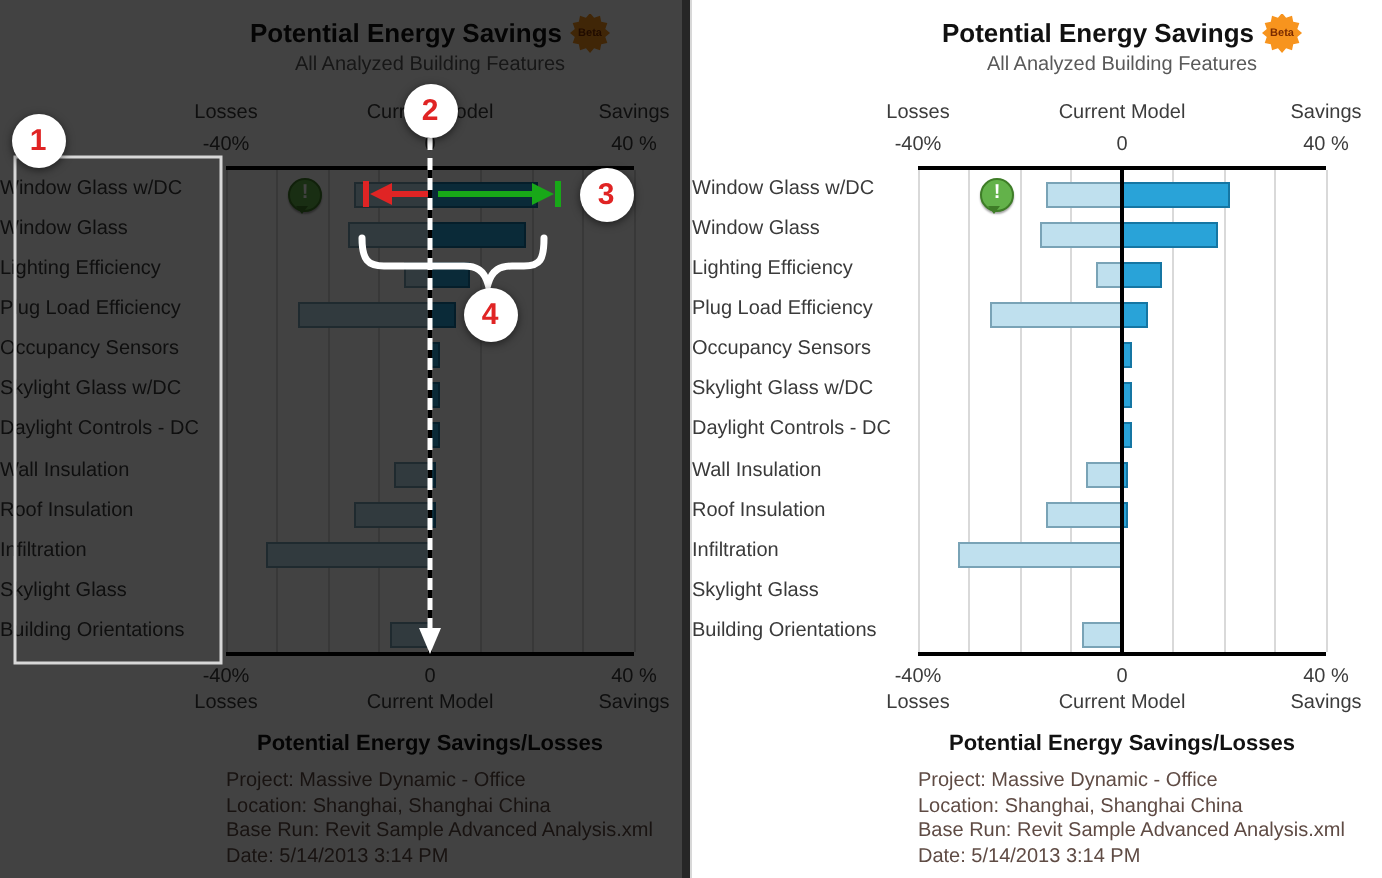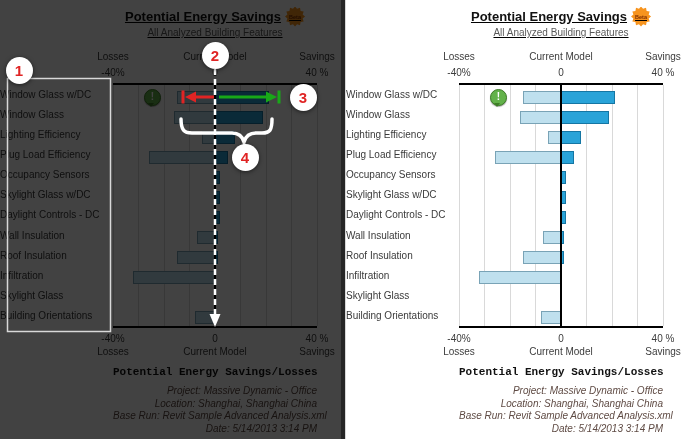--- a/index.html
+++ b/index.html
@@ -6,21 +6,21 @@
   body{
     width:691px;height:439px;overflow:hidden;background:#fff;
     font-family:"Liberation Sans", sans-serif;
     display:flex;
   }
   .panel{position:relative;height:439px;background:#fff;box-sizing:border-box;flex:0 0 auto;}
   .panel.dimmed{width:345px;border-right:4px solid #262626;}
   .panel.clean{width:346px;border-left:1px solid #d8d8d8;}
 
   
-  .head{margin-left:113px;width:204px;text-align:center;padding-top:7px;text-decoration:underline;}
+  .head{margin-left:113px;width:204px;text-align:center;padding-top:7px;}
   .title-row{display:flex;align-items:center;justify-content:center;gap:4px;height:19px;white-space:nowrap;}
   .title{font-size:13px;font-weight:bold;color:#111;}
   .beta-badge{
     display:flex;align-items:center;justify-content:center;
     width:20px;height:20px;flex:0 0 20px;
     background:#f7941e;color:#7b2c00;font-size:5.5px;font-weight:bold;
     clip-path:polygon(100% 50%,88.2% 60.2%,93.3% 75%,78% 78%,75% 93.3%,60.2% 88.2%,50% 100%,39.8% 88.2%,25% 93.3%,22% 78%,6.7% 75%,11.8% 60.2%,0% 50%,11.8% 39.8%,6.7% 25%,22% 22%,25% 6.7%,39.8% 11.8%,50% 0%,60.2% 11.8%,75% 6.7%,78% 22%,93.3% 25%,88.2% 39.8%);
   }
   .subtitle{font-size:10px;color:#595959;height:14px;line-height:14px;white-space:nowrap;}
 
@@ -45,22 +45,22 @@
     position:absolute;width:15px;height:15px;border-radius:50%;z-index:4;
     background:#63b24a;border:1px solid #3e7d27;color:#fff;font-weight:bold;
     font-size:10px;text-align:center;line-height:14px;box-shadow:0 1px 1px rgba(0,0,0,.35);
   }
   .balloon::after{
     content:'';position:absolute;left:3px;bottom:-5px;width:0;height:0;
     border:3px solid transparent;border-top:4px solid #3e7d27;
   }
 
   
-  .footer-title{margin-left:113px;width:204px;text-align:center;margin-top:9px;font-size:11px;font-weight:bold;color:#111;white-space:nowrap;height:14px;font-family:Liberation Mono, monospace;}
-  .footer-lines{margin-left:113px;width:204px;text-align:right;margin-top:5px;font-size:10px;color:#5f4b44;line-height:12.5px;white-space:nowrap;font-style:italic;}
+  .footer-title{margin-left:113px;width:204px;text-align:center;margin-top:9px;font-size:11px;font-weight:bold;color:#111;white-space:nowrap;height:14px;}
+  .footer-lines{margin-left:113px;width:204px;text-align:left;margin-top:5px;font-size:10px;color:#5f4b44;line-height:12.5px;white-space:nowrap;}
 
   
   .dim{position:absolute;inset:0;background:rgba(0,0,0,0.74);z-index:5;}
   .ann-svg{position:absolute;left:0;top:0;z-index:6;pointer-events:none;}
   .callout{
     position:absolute;z-index:7;width:27px;height:27px;border-radius:50%;
     background:#fff;color:#e02424;font-size:15px;font-weight:bold;
     display:flex;align-items:center;justify-content:center;
     box-shadow:0 1px 4px rgba(0,0,0,0.55);
   }

